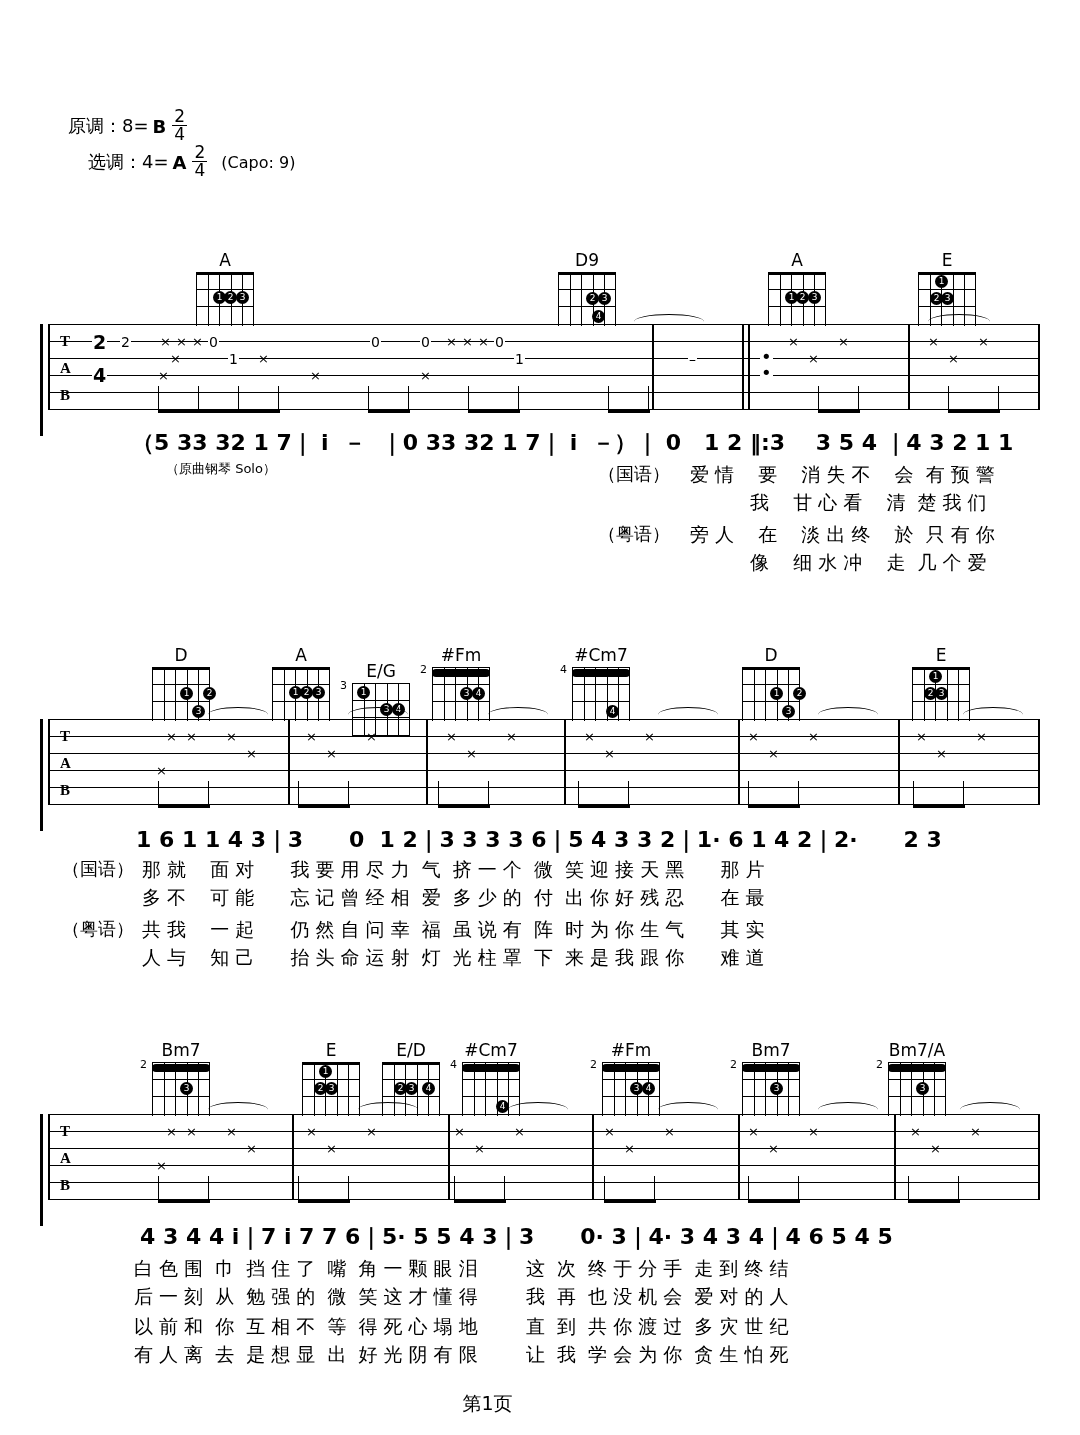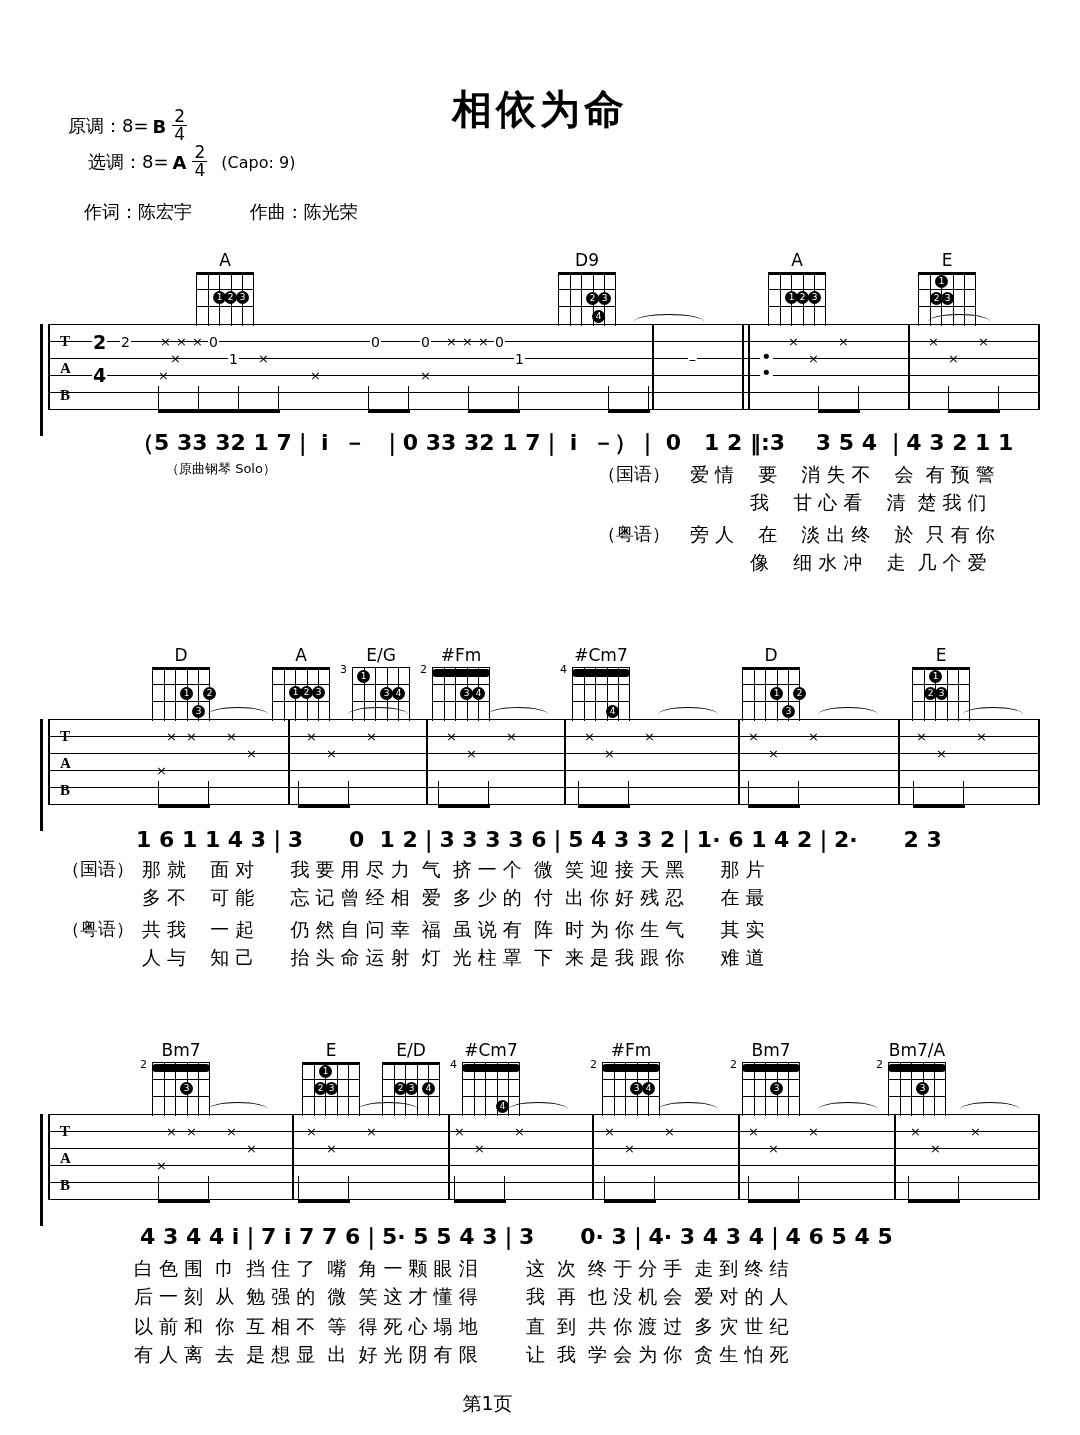--- a/index.html
+++ b/index.html
@@ -73,46 +73,41 @@
   .footer{
     position:absolute;left:0;bottom:18px;width:975px;text-align:center;
     font-size:19px;font-family:"DejaVu Sans", sans-serif;
   }
 </style>
 </head>
 <body>
 
 <div class="page">
 
-  <div class="title">相依为命</div>
 
   <div class="key-block">
     <div class="key-row">
       <span class="lab">原调：8=</span>
       <span class="lab" style="font-weight:bold;margin-left:4px;">B</span>
       <span class="frac">
         <span class="n">2</span>
         <span class="d">4</span>
       </span>
     </div>
     <div class="key-row" style="margin-left:20px;">
-      <span class="lab">选调：8=</span>
+      <span class="lab">选调：4=</span>
       <span class="lab" style="font-weight:bold;margin-left:4px;">A</span>
       <span class="frac">
         <span class="n">2</span>
         <span class="d">4</span>
       </span>
       <span class="capo">(Capo: 9)</span>
     </div>
   </div>
 
-  <div class="credits">
-    <span>作词：陈宏宇</span>
-    <span class="two">作曲：陈光荣</span>
-  </div>
 
   <div class="system sys1">
 
     <div class="chord" style="left:196px;top:0px;">
       <div class="nm">A</div>
       <div class="grid">
         <div class="nut"></div>
         <div class="vl" style="left:0;"></div>
           <div class="vl" style="left:11.5px;"></div>
           <div class="vl" style="left:23px;"></div>
@@ -307,21 +302,21 @@
           <div class="vl" style="left:57px;"></div>
         <div class="hl" style="top:17px;"></div>
           <div class="hl" style="top:34px;"></div>
           <div class="hl" style="top:52px;"></div>
         <div class="dot" style="left:17px;top:19px;">1</div>
         <div class="dot" style="left:28px;top:19px;">2</div>
         <div class="dot" style="left:40px;top:19px;">3</div>
       </div>
     </div>
 
-    <div class="chord" style="left:352px;top:0px;">
+    <div class="chord" style="left:352px;top:16px;">
       <div class="nm">E/G</div>
       <div class="grid nofnut">
         <div class="nut"></div>
         <div class="fretnum" style="left:-12px;top:-4px;">3</div>
         <div class="vl" style="left:0;"></div>
           <div class="vl" style="left:11.5px;"></div>
           <div class="vl" style="left:23px;"></div>
         <div class="vl" style="left:34.5px;"></div>
           <div class="vl" style="left:46px;"></div>
           <div class="vl" style="left:57px;"></div>

